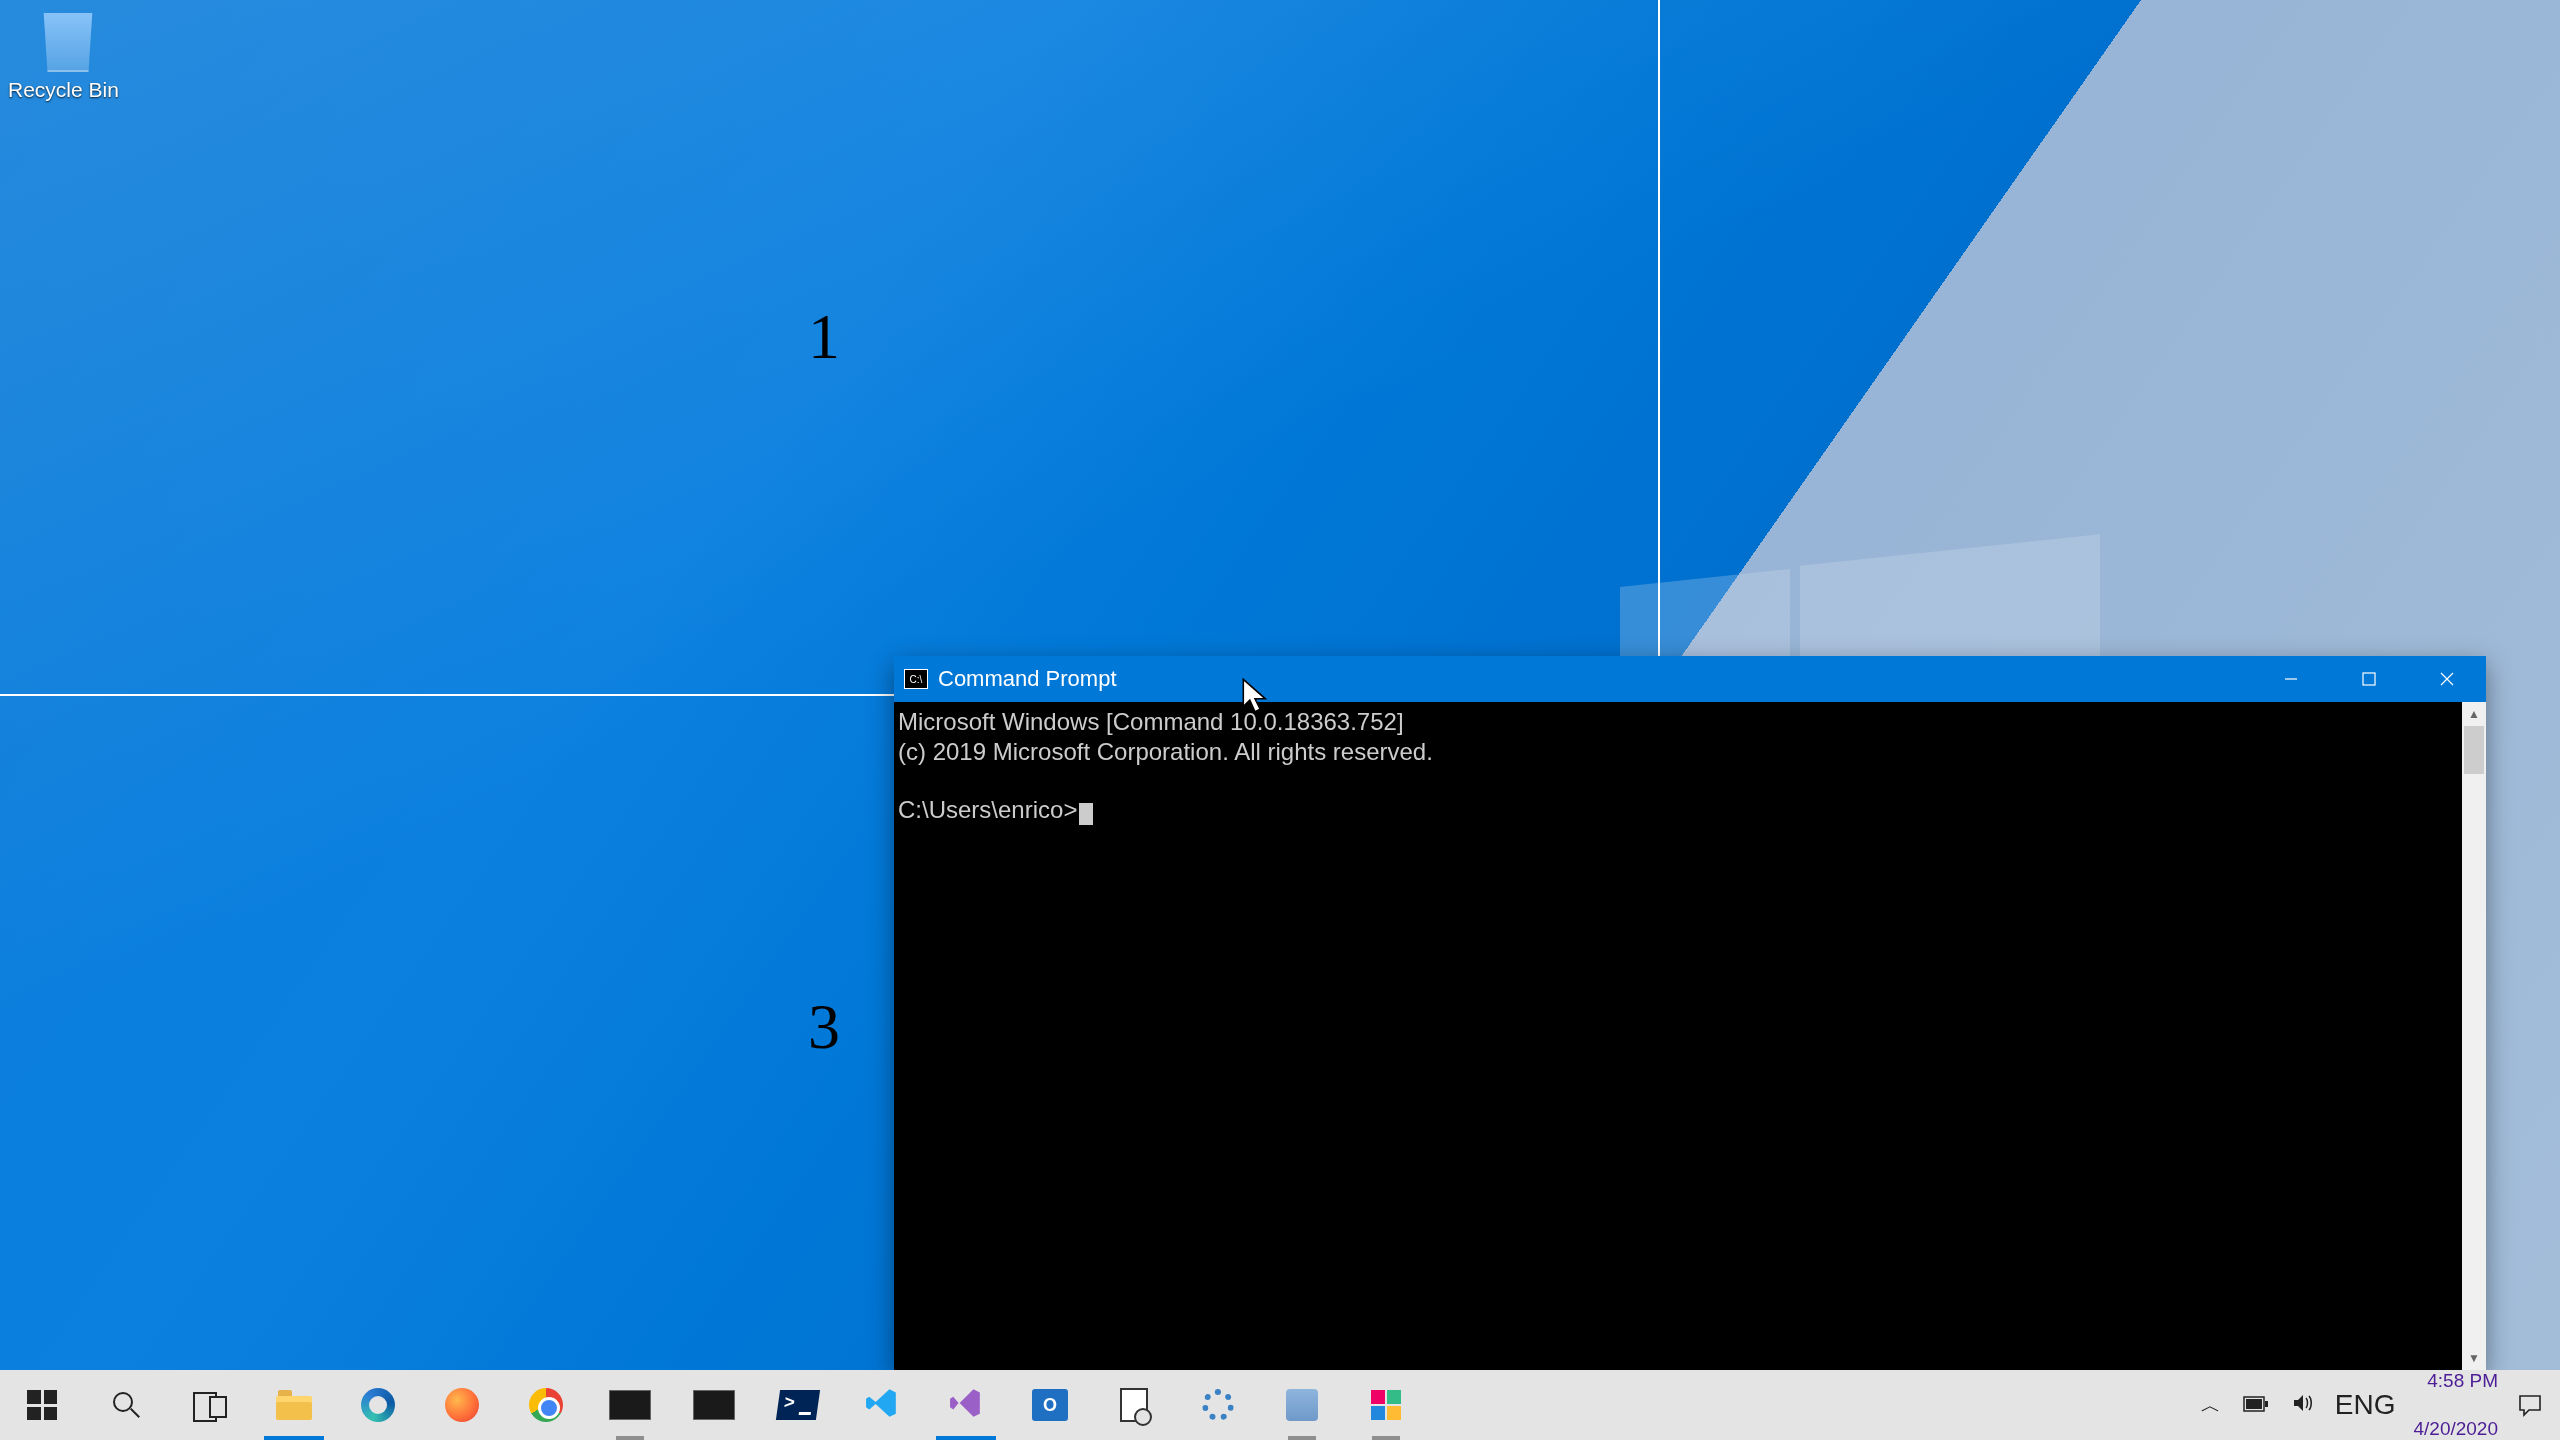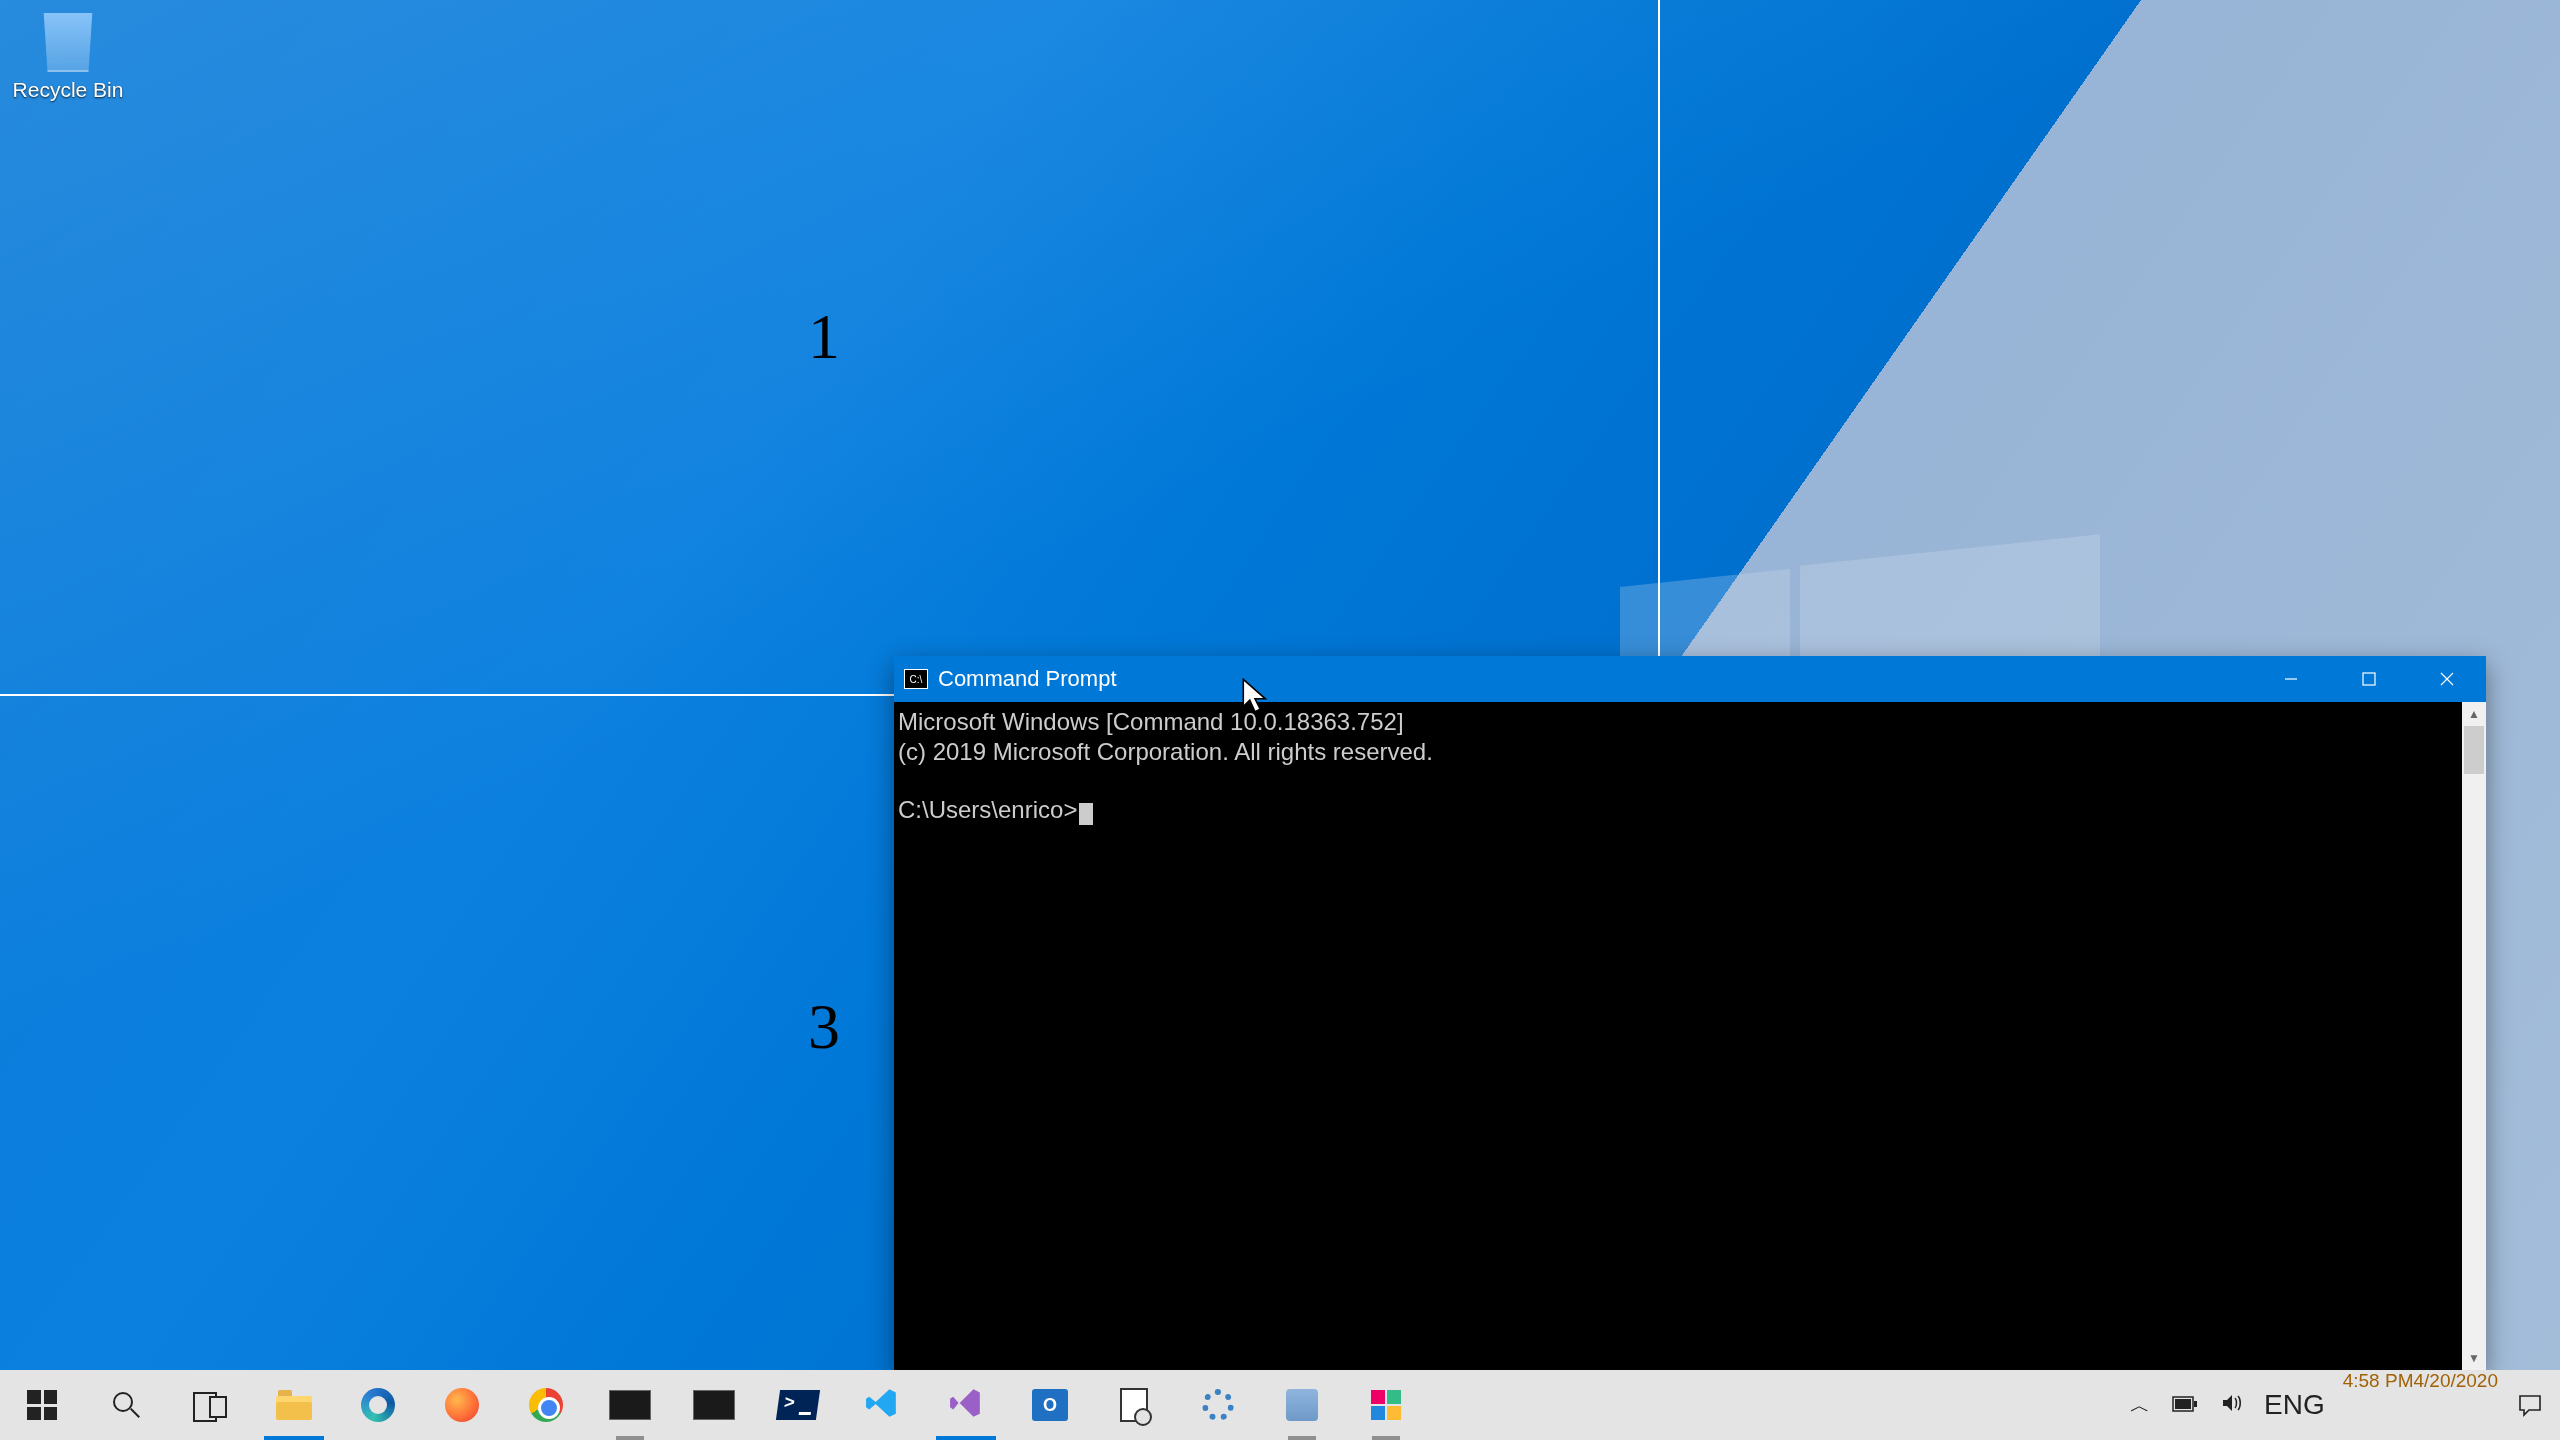--- a/index.html
+++ b/index.html
@@ -19,21 +19,21 @@
 
 
 .zone-overlay { position:absolute; left:0; top:0; width:1660px; height:100%; pointer-events:none; }
 .zone-overlay .hline { position:absolute; left:0; width:100%; height:2px; background:#fff; top:694px; }
 .zone-overlay .vline { position:absolute; top:0; height:694px; width:2px; background:#fff; left:1658px; }
 .zone-num { position:absolute; font-size:64px; font-family:"Times New Roman",serif; color:#000; }
 #z1 { left:808px; top:300px; }
 #z3 { left:808px; top:990px; }
 
 
-.desktop-icon { position:absolute; width:120px; text-align:center; color:#fff; font-size:21px; text-shadow:0 1px 2px rgba(0,0,0,.8); cursor:pointer; }
+.desktop-icon { position:absolute; width:120px; color:#fff; font-size:21px; text-shadow:0 1px 2px rgba(0,0,0,.8); cursor:pointer; }
 .recycle { left:8px; top:8px; }
 .recycle .ico {
   width:64px; height:64px; margin:0 auto 6px;
   background: linear-gradient(#9ecfff,#5fa8e6);
   clip-path: polygon(12% 8%, 88% 8%, 82% 100%, 18% 100%);
   opacity:.85; border-radius:4px;
   box-shadow: inset 0 0 0 2px rgba(255,255,255,.4);
 }
 
 
@@ -128,21 +128,21 @@
 .pen-ico{width:32px;height:32px;background:linear-gradient(#8fb5dd,#6f99c9);border-radius:4px;}
 
 
 .pt-ico{width:30px;height:30px;display:grid;grid-template:1fr 1fr/1fr 1fr;gap:2px;}
 .pt-ico span:nth-child(1){background:#e06;} .pt-ico span:nth-child(2){background:#3b8;}
 .pt-ico span:nth-child(3){background:#28d;} .pt-ico span:nth-child(4){background:#fb3;}
 
 
 .tray{display:flex;align-items:center;padding:0 6px;gap:22px;}
 .tray .glyph{color:#222;font-size:20px;}
-.clock{ text-align:right; font-size:19px; color:#a16207; line-height:22px; padding:0 12px; display:flex; flex-direction:row; justify-content:space-between;}
+.clock{ text-align:right; font-size:19px; color:#4c1d95; line-height:22px; padding:0 12px; display:flex; flex-direction:column; justify-content:space-between;}
 .action-center{ width:40px; display:flex; align-items:center; justify-content:center;}
 .action-center svg{width:26px;height:26px;fill:none;stroke:#222;stroke-width:1.6;}
 
 .lang{ font-size:28px; color:#222; }
 </style>
 </head>
 <body>
 
 <div class="desktop">
 

